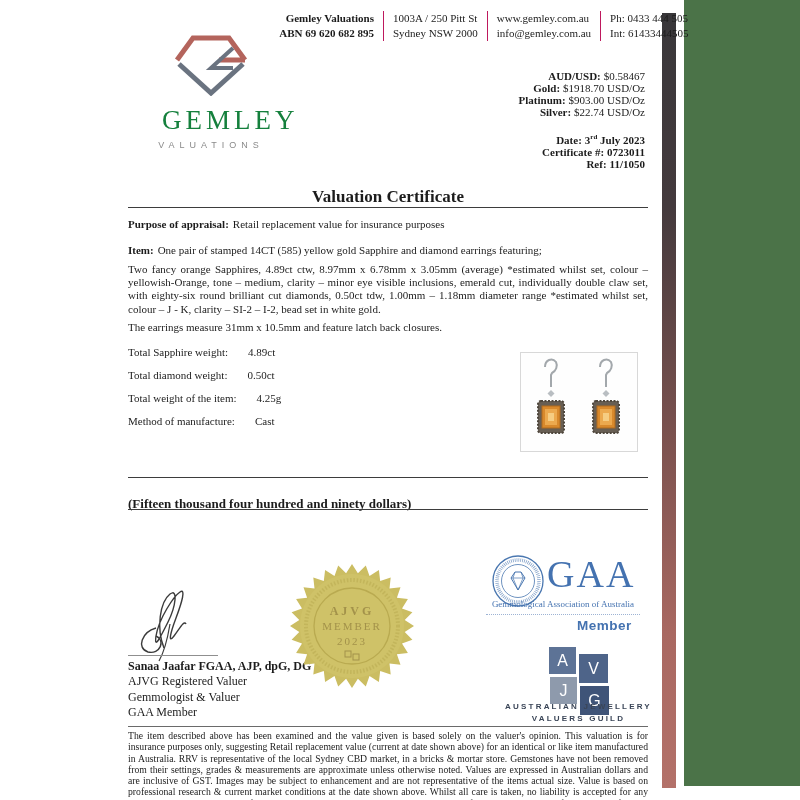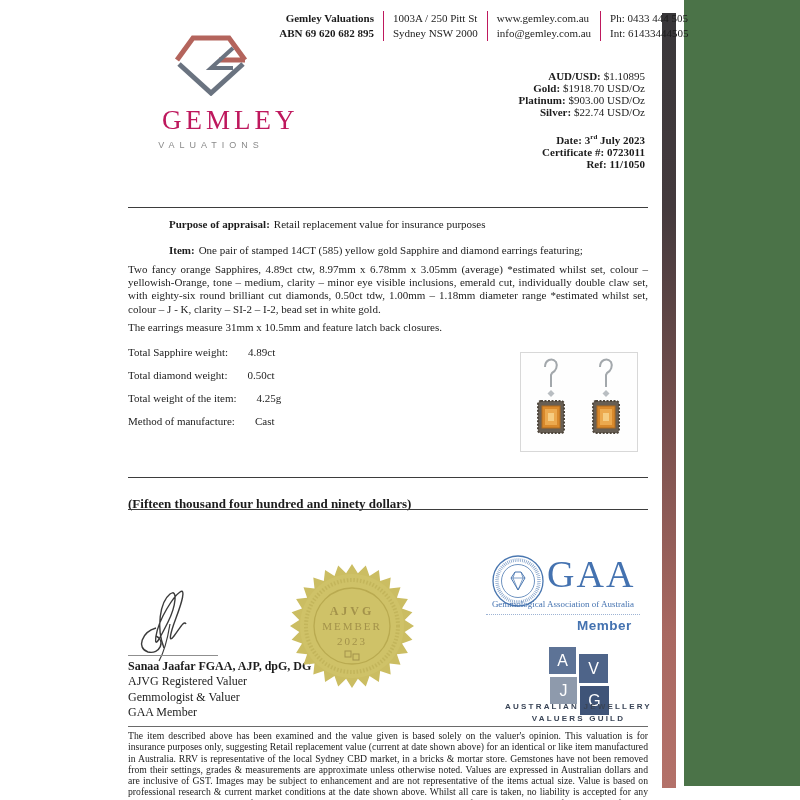--- a/index.html
+++ b/index.html
@@ -9,34 +9,34 @@
   .green-panel{position:absolute;left:684px;top:0;width:116px;height:786px;background:#4b7348;}
   .edge-bar{position:absolute;left:662px;top:13px;width:14px;height:775px;
             background:linear-gradient(180deg,#39373a 0%,#443a3d 25%,#7c524f 55%,#a96861 80%,#b37169 100%);}
   
   .hdr{position:absolute;left:253px;top:11px;display:flex;font-size:11px;line-height:15px;}
   .hdr .hcol{padding:0 9px;}
   .hdr .hcol + .hcol{border-left:1px solid #be185d;}
   .hdr .c1{width:112px;text-align:right;font-weight:bold;}
   
   .logo{position:absolute;left:138px;top:34px;width:146px;text-align:center;}
-  .brand{font-size:27px;letter-spacing:4px;color:#be185d;margin-top:5px;margin-left:24px;}
+  .brand{font-size:27px;letter-spacing:4px;color:#15803d;margin-top:5px;margin-left:24px;}
   .tagline{font-family:"Liberation Sans",sans-serif;font-size:9px;letter-spacing:5px;color:#8a8a8a;margin-top:4px;}
   
   .market{position:absolute;left:380px;top:70px;width:265px;text-align:right;font-size:11px;line-height:12px;}
   .market .b{font-weight:bold;}
   .market .v{margin-left:3px;}
   .mgap{height:13px;}
   sup{font-size:7px;}
   
   .rule{position:absolute;left:128px;width:520px;border-top:1px solid #3d3d3d;height:0;}
   
   .title{position:absolute;left:128px;top:187px;width:520px;text-align:center;font-size:17px;font-weight:bold;}
   .bline{position:absolute;left:128px;width:520px;font-size:11px;line-height:14px;}
-  .bline .lb{font-weight:bold;margin-left:41px;}
+  .bline .lb{font-weight:bold;}
   .bline .v{margin-left:4px;}
   .bline .vb{margin-left:20px;font-weight:normal;}
   .desc{text-align:justify;line-height:13.2px;}
   
   .photo{position:absolute;left:520px;top:352px;width:118px;height:100px;border:1px solid #d8d8d8;
          background:#fefefe;box-sizing:border-box;}
   
   .val-label{position:absolute;left:128px;top:480px;font-size:13px;font-weight:bold;}
   .val-amount{margin-left:18px;}
   .val-words{position:absolute;left:128px;top:496px;font-size:13px;font-weight:bold;}
@@ -99,36 +99,37 @@
     <svg width="76" height="62" viewBox="0 0 76 62">
       <path d="M4,26 L20,4 H56 L72,26 M72,26 H46" fill="none" stroke="#b4645c" stroke-width="5"></path>
       <path d="M6,30 L38,59 L70,30" fill="none" stroke="#6a7380" stroke-width="5"></path>
       <path d="M60,14 L38,34 H60" fill="none" stroke="#6a7380" stroke-width="4"></path>
     </svg>
     <div class="brand">GEMLEY</div>
     <div class="tagline">VALUATIONS</div>
   </div>
 
   <div class="market">
-    <div><span class="b">AUD/USD:</span><span class="v">$1.10895</span></div>
+    <div><span class="b">AUD/USD:</span><span class="v">$0.58467</span></div>
     <div><span class="b">Gold:</span><span class="v">$1918.70 USD/Oz</span></div>
     <div><span class="b">Platinum:</span><span class="v">$903.00 USD/Oz</span></div>
     <div><span class="b">Silver:</span><span class="v">$22.74 USD/Oz</span></div>
     <div class="mgap"></div>
     <div class="b">
       <span>Date:</span><span class="v"><span>3</span><sup>rd</sup><span> July 2023</span></span>
     </div>
     <div class="b">
       <span>Certificate #:</span><span class="v">0723011</span>
     </div>
     <div class="b">
       <span>Ref:</span><span class="v">11/1050</span>
     </div>
   </div>
 
+  <div class="title">Valuation Certificate</div>
   <div class="rule" style="top:207px;"></div>
 
   <div class="bline" style="top:217px;">
     <span class="lb">Purpose of appraisal:</span><span class="v">Retail replacement value for insurance purposes</span>
   </div>
   <div class="bline" style="top:243px;">
     <span class="lb">Item:</span><span class="v">One pair of stamped 14CT (585) yellow gold Sapphire and diamond earrings featuring;</span>
   </div>
   <div class="bline desc" style="top:263px;">Two fancy orange Sapphires, 4.89ct ctw, 8.97mm x 6.78mm x 3.05mm (average) *estimated whilst set, colour – yellowish-Orange, tone – medium, clarity – minor eye visible inclusions, emerald cut, individually double claw set, with eighty-six round brilliant cut diamonds, 0.50ct tdw, 1.00mm – 1.18mm diameter range *estimated whilst set, colour – J - K, clarity – SI-2 – I-2, bead set in white gold.</div>
   <div class="bline" style="top:320px;">The earrings measure 31mm x 10.5mm and feature latch back closures.</div>

